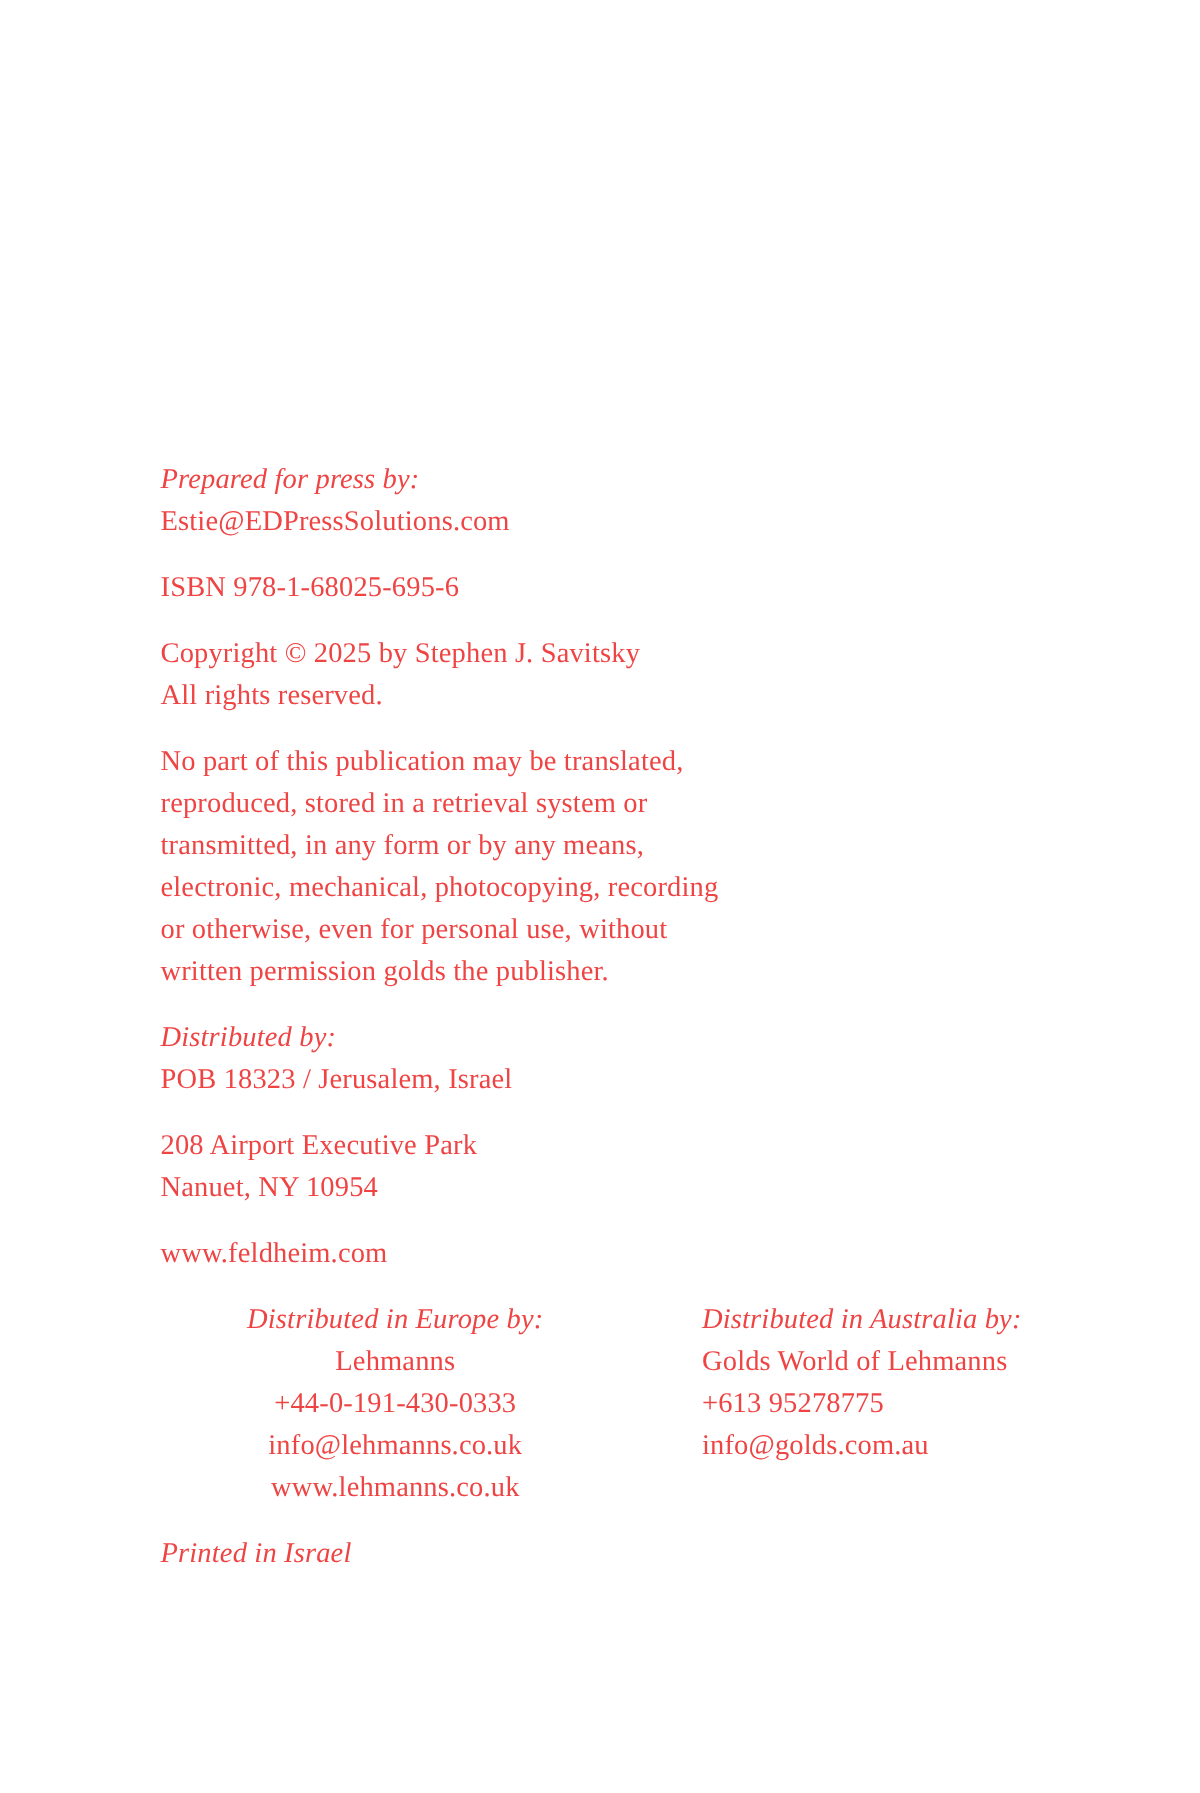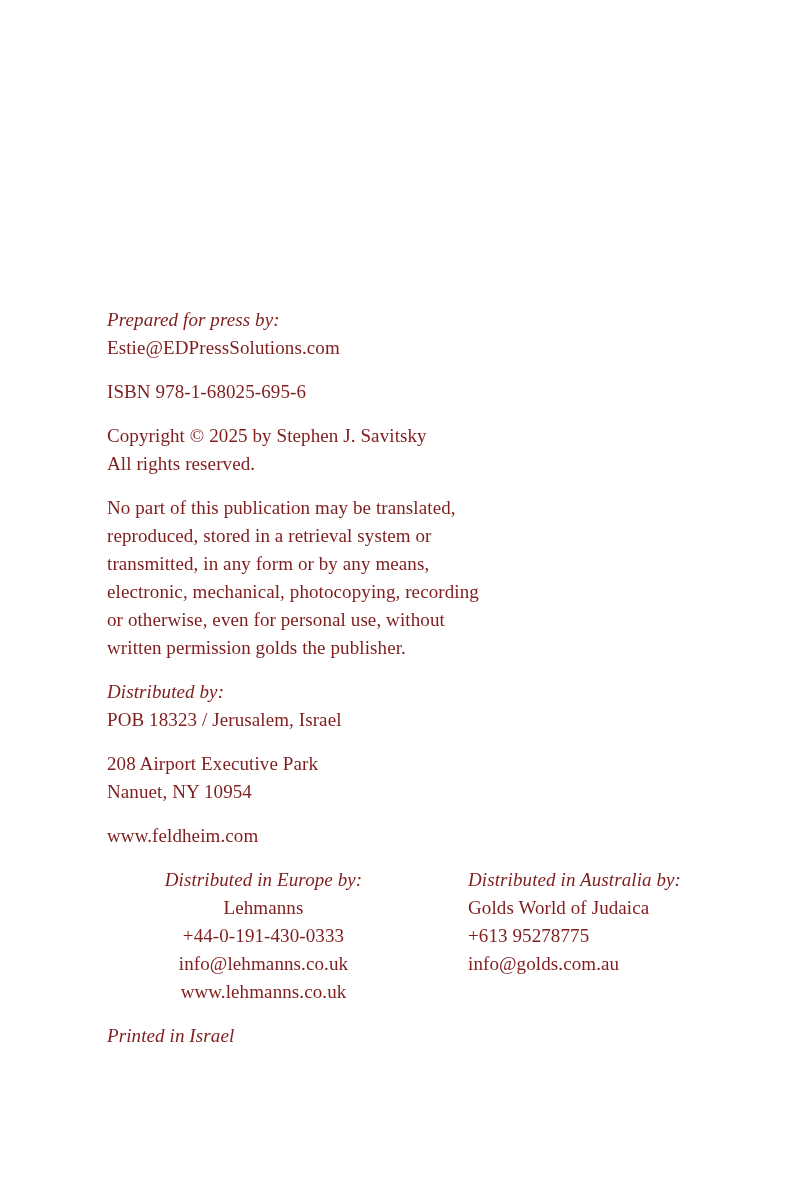--- a/index.html
+++ b/index.html
@@ -7,21 +7,21 @@
     padding: 0;
     background: #ffffff;
   }
   .page {
     position: relative;
     width: 800px;
     height: 1195px;
     background: #ffffff;
     overflow: hidden;
     font-family: "Liberation Serif", "DejaVu Serif", serif;
-    color: #7f1d1d;
+    color: #ef4444;
   }
   .content {
     position: absolute;
     left: 107px;
     top: 306px;
     width: 600px;
   }
   .block {
     margin: 0 0 16px 0;
   }
@@ -96,21 +96,21 @@
     <section class="block columns">
       <div class="col-left">
         <p class="line italic">Distributed in Europe by:</p>
         <p class="line">Lehmanns</p>
         <p class="line">+44-0-191-430-0333</p>
         <p class="line">info@lehmanns.co.uk</p>
         <p class="line">www.lehmanns.co.uk</p>
       </div>
       <div class="col-right">
         <p class="line italic">Distributed in Australia by:</p>
-        <p class="line">Golds World of Judaica</p>
+        <p class="line">Golds World of Lehmanns</p>
         <p class="line">+613 95278775</p>
         <p class="line">info@golds.com.au</p>
       </div>
     </section>
 
     <section class="block">
       <p class="line italic">Printed in Israel</p>
     </section>
 
   </div>

